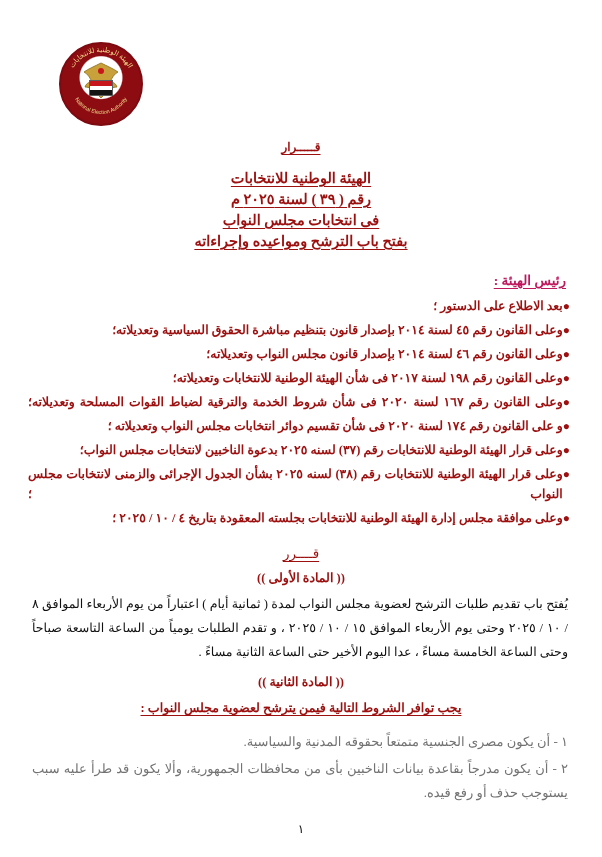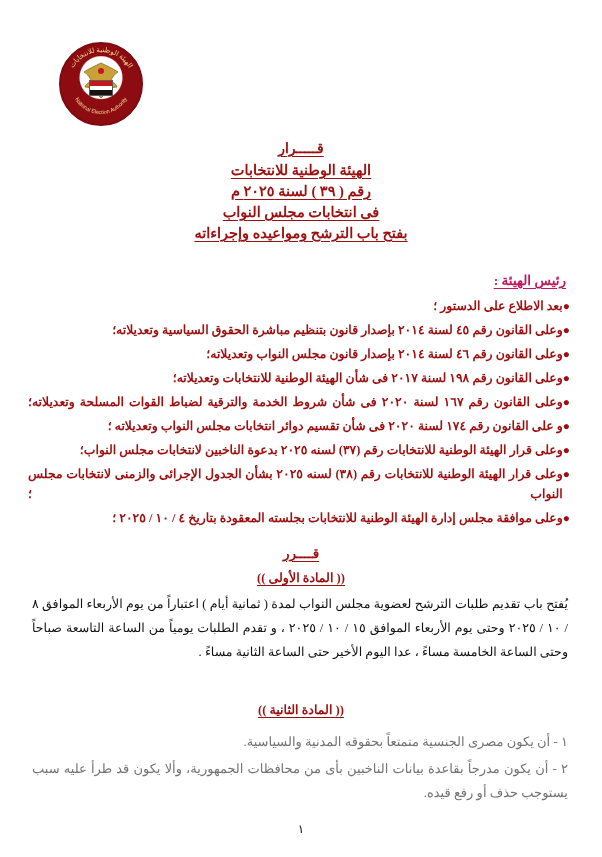--- a/index.html
+++ b/index.html
@@ -70,23 +70,23 @@
     position: absolute;
     top: 140px;
     right: 0;
     width: 602px;
     text-align: center;
     direction: rtl;
   }
   .t-qarar {
     color: #9c1010;
     font-weight: bold;
-    font-size: 14px;
+    font-size: 12px;
     letter-spacing: 4px;
-    margin-bottom: 3px;
+    margin-bottom: 13px;
     text-decoration: underline;
     text-underline-offset: 3px;
   }
   .t-line {
     color: #9c1010;
     font-weight: bold;
     font-size: 14.5px;
     line-height: 21px;
     text-decoration: underline;
     text-underline-offset: 3px;
@@ -137,38 +137,37 @@
   }
   .clause.single .ctext { text-align-last: right; }
 
   .qarrara {
     position: absolute;
     top: 545px;
     right: 0;
     width: 602px;
     text-align: center;
     color: #9c1010;
-    font-weight: bold;
+    font-weight: normal;
     font-size: 13.5px;
     letter-spacing: 4px;
     text-decoration: underline;
     text-underline-offset: 3px;
   }
 
   .article-head {
     width: 602px;
     text-align: center;
     color: #9c1010;
     font-weight: bold;
     font-size: 12.6px;
-    text-decoration: underline;
     text-underline-offset: 3px;
   }
   #art1-head { position: absolute; top: 570px; right: 0; }
-  #art2-head { position: absolute; top: 702px; right: 0; }
+  #art2-head { position: absolute; top: 674px; right: 0; }
 
   .body-par {
     position: absolute;
     right: 34px;
     width: 536px;
     direction: rtl;
     font-size: 12.6px;
     line-height: 24px;
     color: #111;
     text-align: justify;
@@ -297,20 +296,21 @@
       <span class="ctext">وعلى موافقة مجلس إدارة الهيئة الوطنية للانتخابات بجلسته المعقودة بتاريخ ٤ / ١٠ / ٢٠٢٥ ؛</span>
     </div>
   </div>
 
   <div class="qarrara">قــــرر</div>
 
   <div class="article-head" id="art1-head">(( المادة الأولى ))</div>
   <div class="body-par" id="art1-body">يُفتح باب تقديم طلبات الترشح لعضوية مجلس النواب لمدة ( ثمانية  أيام ) اعتباراً من يوم الأربعاء الموافق ٨ / ١٠ / ٢٠٢٥ وحتى  يوم الأربعاء الموافق ١٥ / ١٠ / ٢٠٢٥ ، و تقدم الطلبات يومياً من الساعة التاسعة صباحاً وحتى الساعة الخامسة مساءً ، عدا اليوم الأخير حتى الساعة الثانية مساءً .</div>
 
   <div class="article-head" id="art2-head">(( المادة الثانية ))</div>
+  <div class="art2-sub">يجب توافر الشروط التالية فيمن يترشح لعضوية مجلس النواب :</div>
 
   <div class="items">
     <div class="item">١ - أن يكون مصرى الجنسية متمتعاً بحقوقه المدنية والسياسية.</div>
     <div class="item">٢ - أن يكون مدرجاً بقاعدة بيانات الناخبين بأى من محافظات الجمهورية، وألا يكون قد طرأ عليه سبب يستوجب حذف أو رفع قيده.</div>
   </div>
 
   <div class="page-number">١</div>
 </div>
 
 </body></html>

